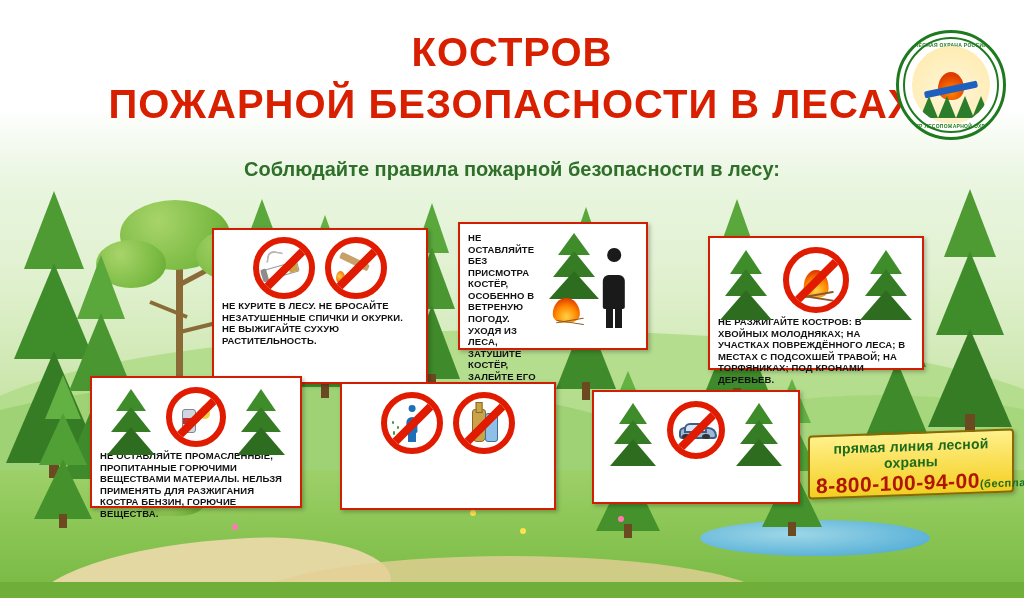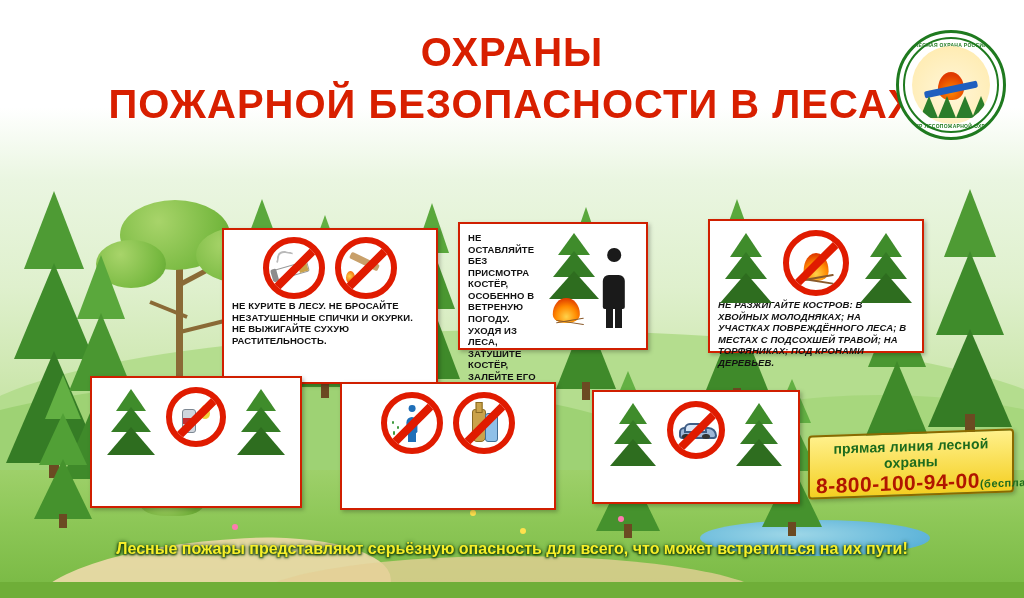--- a/index.html
+++ b/index.html
@@ -450,38 +450,39 @@
   </div>
 
   <div class="smallbush" style="left:420px; top:452px; width:70px; height:34px;"></div>
   <div class="smallbush" style="left:676px; top:470px; width:58px; height:28px;"></div>
   <div class="smallbush" style="left:140px; top:486px; width:64px; height:30px;"></div>
   <div class="flower" style="left:470px; top:510px;"></div>
   <div class="flower" style="left:520px; top:528px;"></div>
   <div class="flower" style="left:618px; top:516px; background:#ff7ab0;"></div>
   <div class="flower" style="left:232px; top:524px; background:#ff7ab0;"></div>
 
-  <div class="title1">ОХРАНЫ</div>
+  <div class="title1">КОСТРОВ</div>
   <div class="title2">ПОЖАРНОЙ БЕЗОПАСНОСТИ В ЛЕСАХ</div>
+  <div class="subtitle">Соблюдайте правила пожарной безопасности в лесу:</div>
 
   <div class="emblem">
     <div class="ring"></div>
     <div class="txt-top">ЛЕСНАЯ ОХРАНА РОССИИ</div>
     <div class="inner">
       <div class="flame"></div>
       <div class="bar"></div>
       <div class="innerfir" style="left:8px;"></div>
       <div class="innerfir" style="left:26px;"></div>
       <div class="innerfir" style="left:44px;"></div>
       <div class="innerfir" style="left:60px;"></div>
     </div>
     <div class="txt-bot">ЦЕНТР ЛЕСОПОЖАРНОЙ ОХРАНЫ</div>
   </div>
 
-  <div class="card" style="left:222px; top:228px; width:216px; height:156px;">
+  <div class="card" style="left:212px; top:228px; width:216px; height:156px;">
     <div class="pics">
       <div class="ban" style="width:62px;height:62px;">
         <div class="art">
           <div class="smoke"></div>
           <div class="cig">
             <div class="ash"></div>
             <div class="filter"></div>
           </div>
         </div>
       </div>
@@ -512,21 +513,21 @@
       </div>
       <div class="person" style="left:48px;top:18px;width:40px;height:78px;">
         <div class="head" style="background:#1a1a1a;"></div>
         <div class="torso" style="background:#1a1a1a;"></div>
         <div class="leg l" style="background:#1a1a1a;"></div>
         <div class="leg r" style="background:#1a1a1a;"></div>
       </div>
     </div>
   </div>
 
-  <div class="card" style="left:708px; top:219px; width:216px; height:134px;font-style:italic;">
+  <div class="card" style="left:708px; top:236px; width:216px; height:134px;">
     <div class="pics" style="height:72px;">
       <div class="fir" style="position:relative;width:54px;height:66px;flex:0 0 auto;">
         <i class="t1" style="border-left-width:16px;border-right-width:16px;border-bottom:24px solid #3f8c2b;top:0;"></i>
         <i class="t2" style="border-left-width:21px;border-right-width:21px;border-bottom:27px solid #357c25;top:19px;"></i>
         <i class="t3" style="border-left-width:26px;border-right-width:26px;border-bottom:30px solid #2e6d1f;top:40px;"></i>
       </div>
       <div class="ban" style="width:66px;height:66px;">
         <div class="art">
           <div class="fireflame"></div>
           <div class="logs">
@@ -558,20 +559,21 @@
           </div>
           <div class="drop" style="left:58%;top:24%;"></div>
         </div>
       </div>
       <div class="fir" style="position:relative;width:50px;height:62px;flex:0 0 auto;">
         <i class="t1" style="border-left-width:15px;border-right-width:15px;border-bottom:22px solid #3f8c2b;top:0;"></i>
         <i class="t2" style="border-left-width:20px;border-right-width:20px;border-bottom:25px solid #357c25;top:18px;"></i>
         <i class="t3" style="border-left-width:24px;border-right-width:24px;border-bottom:28px solid #2e6d1f;top:38px;"></i>
       </div>
     </div>
+    <div class="cap">НЕ ОСТАВЛЯЙТЕ ПРОМАСЛЕННЫЕ, ПРОПИТАННЫЕ ГОРЮЧИМИ ВЕЩЕСТВАМИ МАТЕРИАЛЫ. НЕЛЬЗЯ ПРИМЕНЯТЬ ДЛЯ РАЗЖИГАНИЯ КОСТРА БЕНЗИН, ГОРЮЧИЕ ВЕЩЕСТВА.</div>
   </div>
 
   <div class="card" style="left:340px; top:382px; width:216px; height:128px;">
     <div class="pics" style="height:66px;">
       <div class="ban" style="width:62px;height:62px;">
         <div class="art">
           <div class="person">
             <div class="head"></div>
             <div class="torso"></div>
             <div class="leg l"></div>
@@ -621,15 +623,14 @@
     </div>
   </div>
 
   <div class="hotline">
     <div class="l1">прямая линия лесной охраны</div>
     <div class="l2">
       <span>8-800-100-94-00</span><small>(бесплатно)</small>
     </div>
   </div>
 
-  <div class="banner">Лесные пожары представляют серьёзную опасность для всего, что может встретиться на их пути!</div>
 
 </div>
 
 </body></html>

